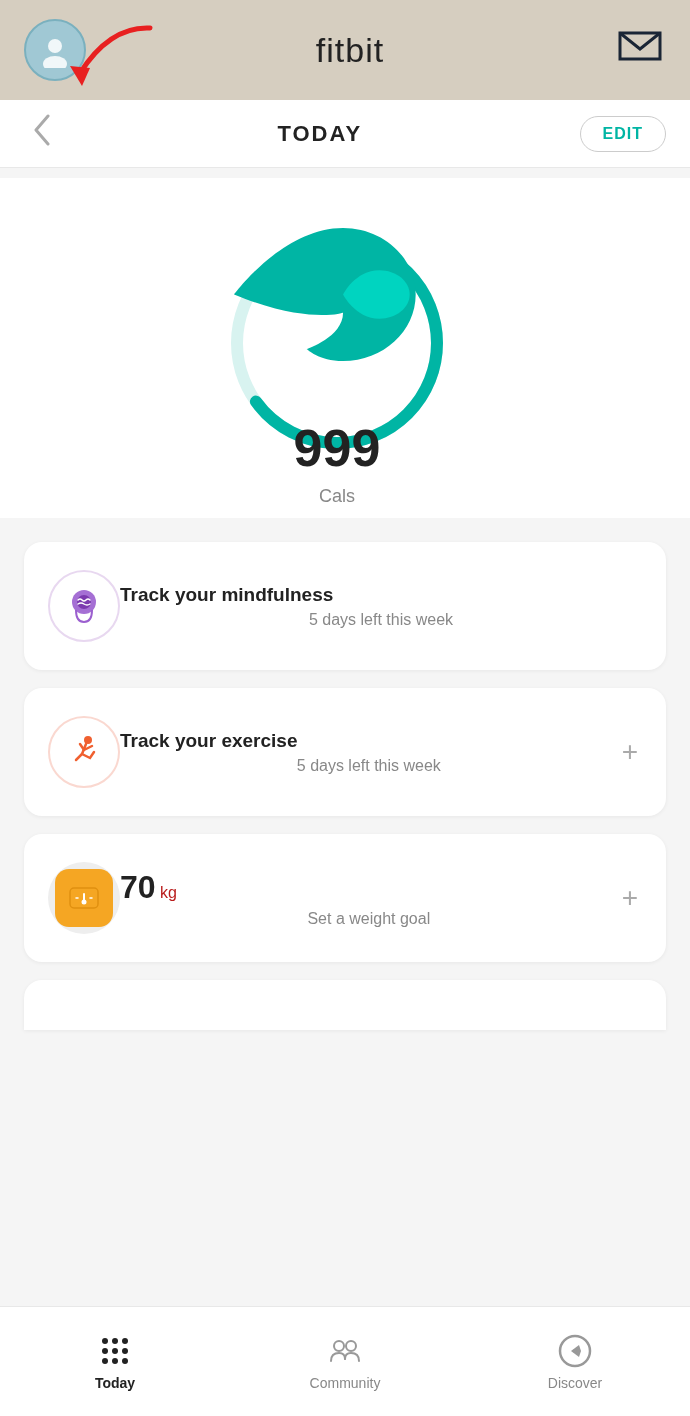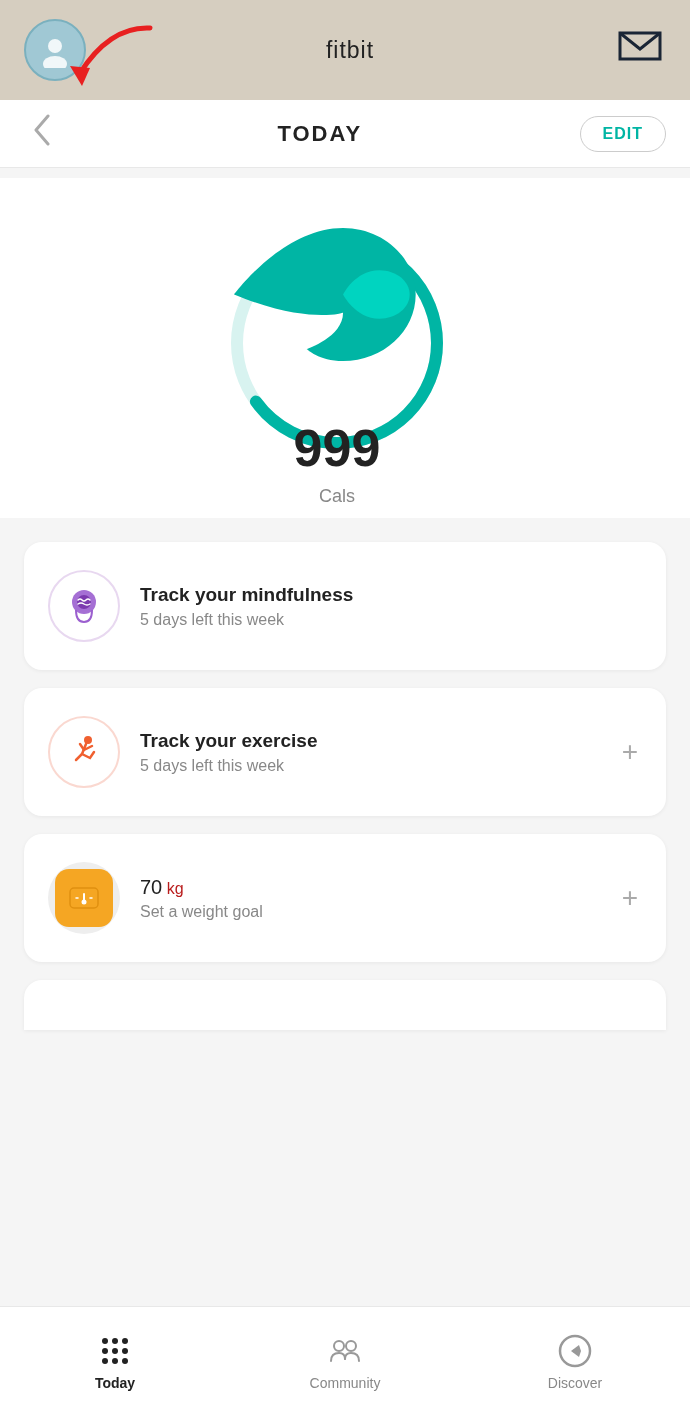--- a/index.html
+++ b/index.html
@@ -32,21 +32,21 @@
       display: flex;
       align-items: center;
       justify-content: center;
       overflow: hidden;
     }
     .avatar-circle svg {
       width: 36px;
       height: 36px;
     }
     .app-title {
-      font-size: 23px;
+      font-size: 34px;
       font-weight: 300;
       color: #222;
       letter-spacing: 1px;
     }
     .inbox-icon {
       width: 52px;
       height: 52px;
       display: flex;
       align-items: center;
       justify-content: center;
@@ -151,21 +151,20 @@
       display: flex;
       flex-direction: column;
       gap: 18px;
     }
     .card {
       background: #fff;
       border-radius: 18px;
       padding: 28px 24px;
       display: flex;
       align-items: center;
-      gap: 20px;
       box-shadow: 0 1px 4px rgba(0,0,0,0.06);
     }
     .card-icon-wrap {
       width: 72px;
       height: 72px;
       border-radius: 50%;
       display: flex;
       align-items: center;
       justify-content: center;
       flex-shrink: 0;
@@ -185,32 +184,33 @@
     .card-title {
       font-size: 19px;
       font-weight: 700;
       color: #222;
       line-height: 1.3;
     }
     .card-subtitle {
       font-size: 16px;
       color: #888;
       margin-top: 4px;
+      text-align: center;
     }
     .card-action {
       font-size: 28px;
       color: #aaa;
       cursor: pointer;
       padding: 0 4px;
     }
 
     
     .weight-value {
-      font-size: 20px;
-      font-weight: 400;
+      font-size: 32px;
+      font-weight: 700;
       color: #222;
       text-align: center;
     }
     .weight-unit {
       font-size: 16px;
       font-weight: 400;
       color: #b91c1c;
     }
 
     

